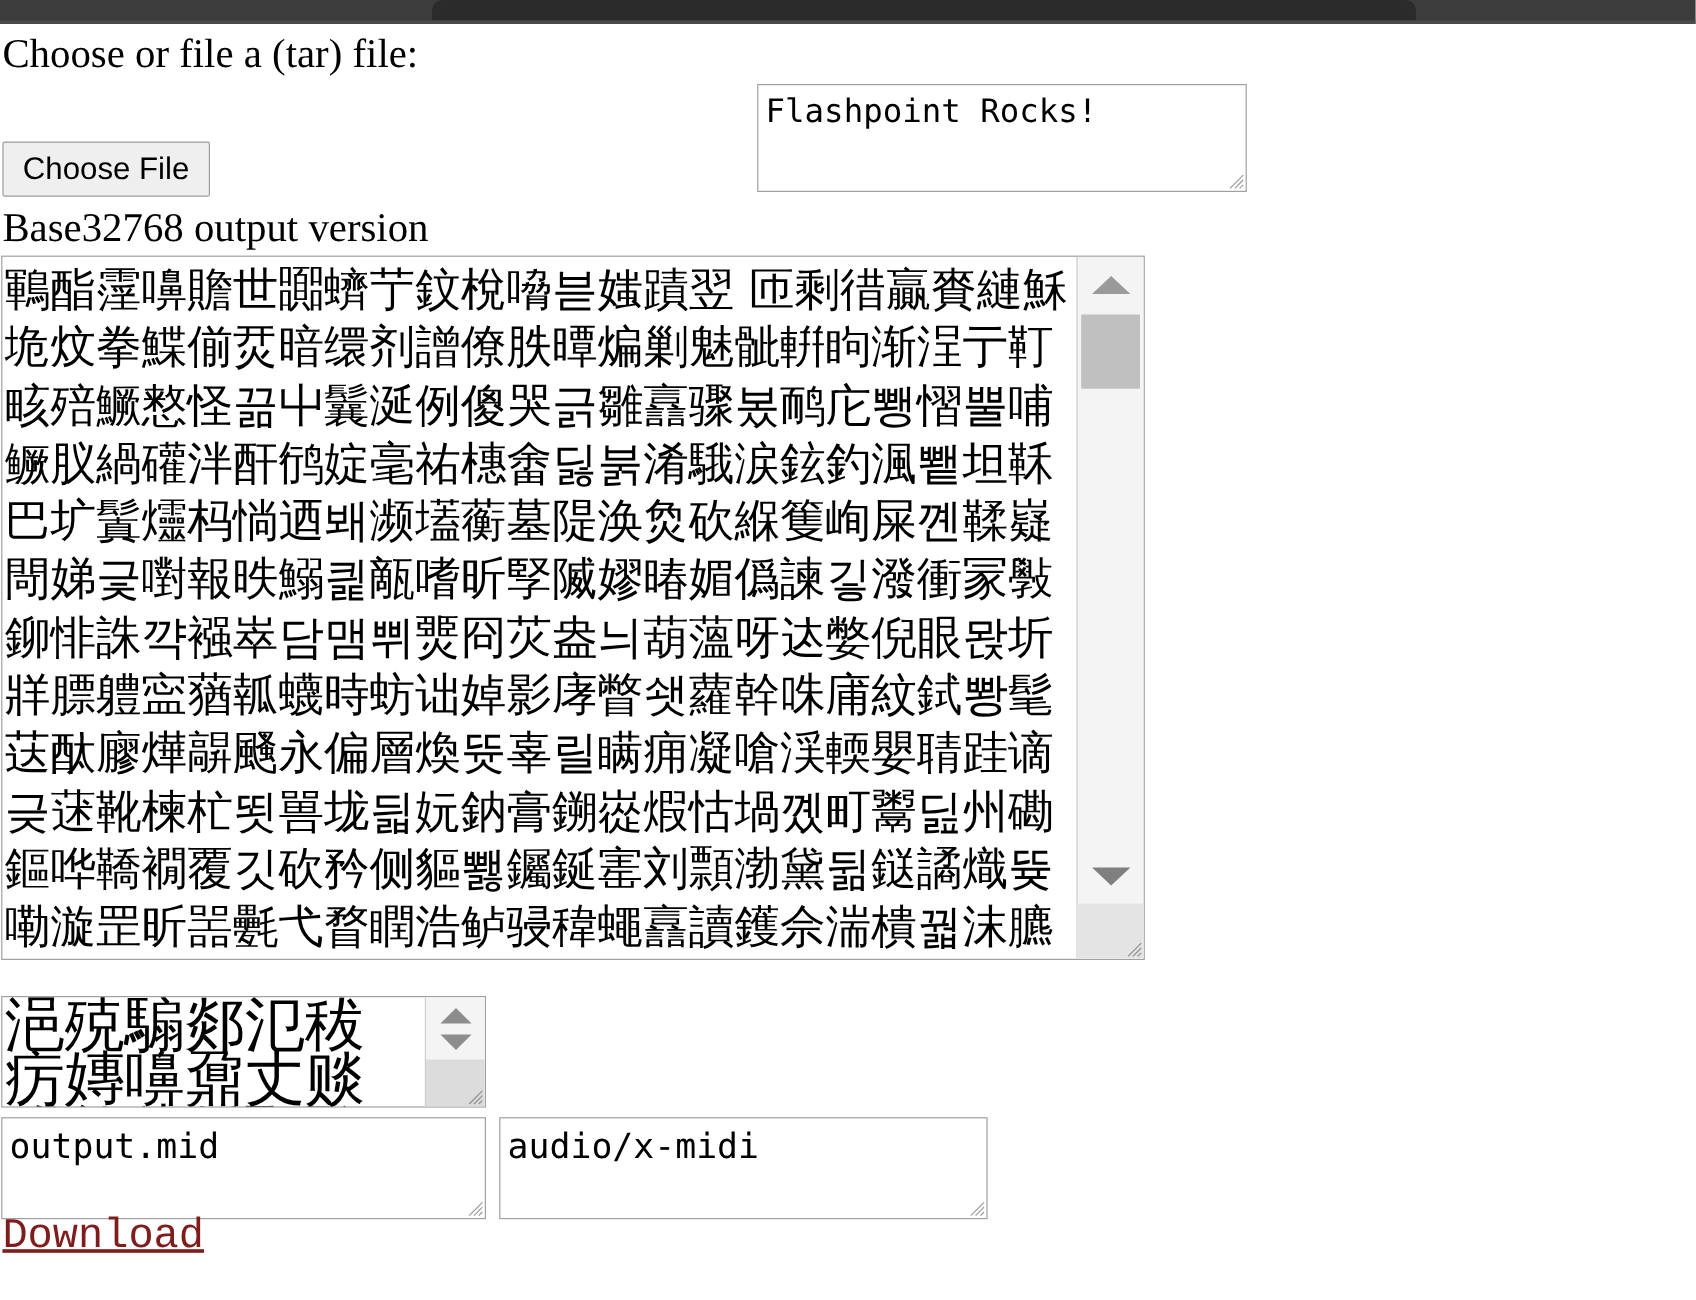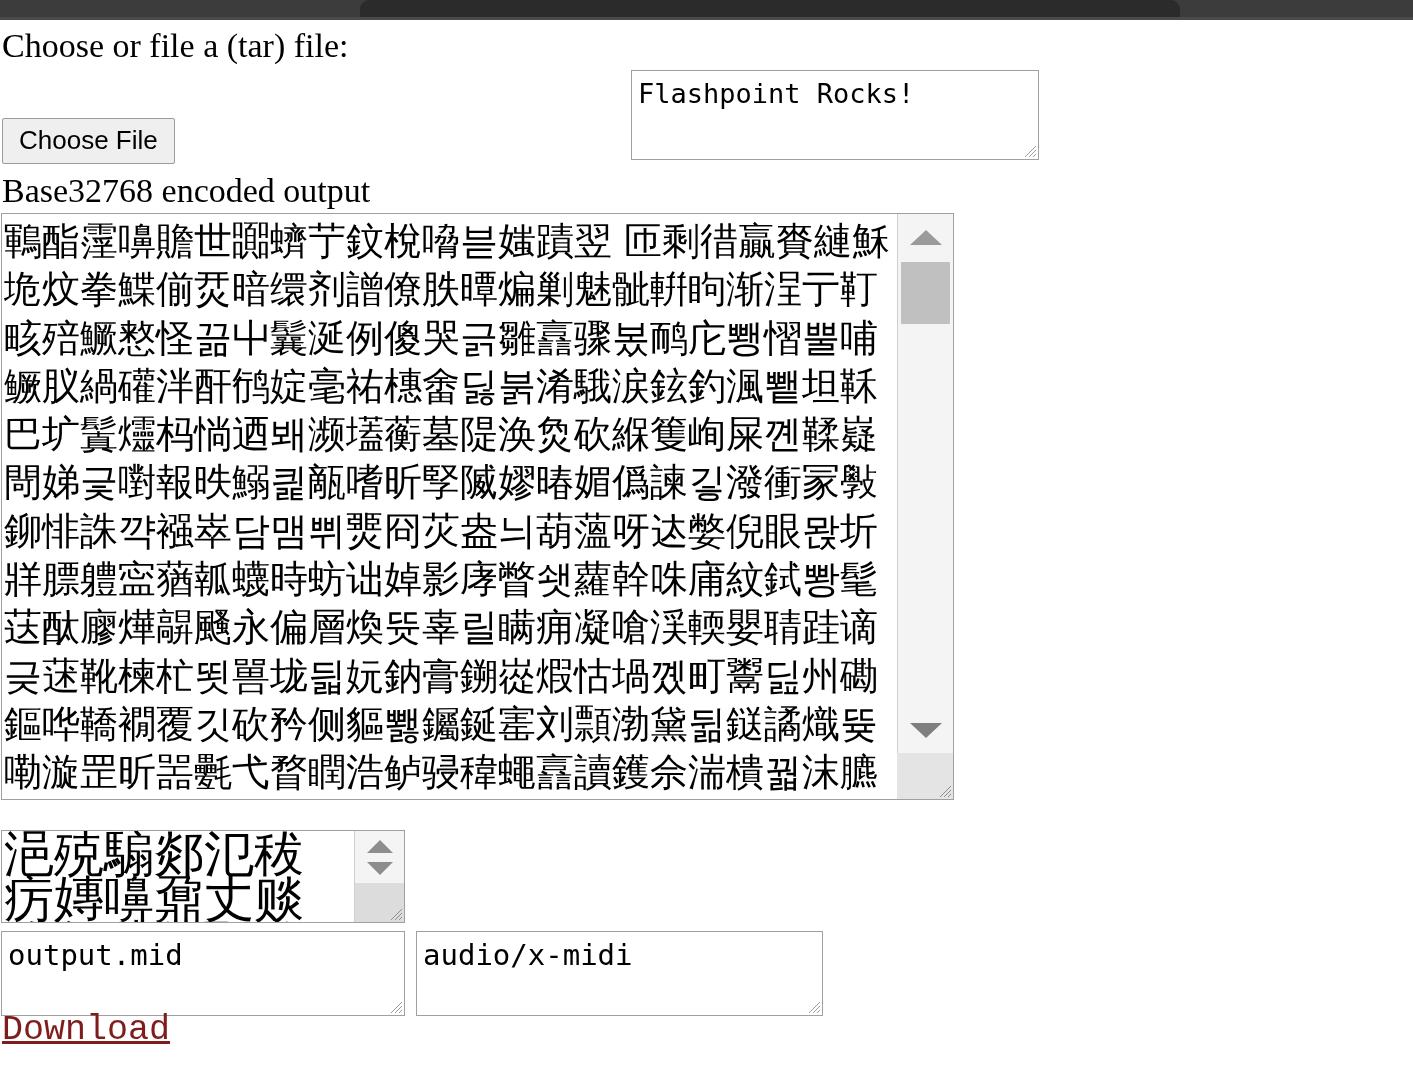--- a/index.html
+++ b/index.html
@@ -352,21 +352,21 @@
     <div class="ta-inner mono">Flashpoint Rocks!</div>
     <div class="grip">
       <svg width="17" height="17" viewBox="0 0 17 17">
         <line x1="16" y1="5" x2="5" y2="16" stroke="#9a9a9a" stroke-width="1"></line>
         <line x1="16" y1="9" x2="9" y2="16" stroke="#9a9a9a" stroke-width="1"></line>
         <line x1="16" y1="13" x2="13" y2="16" stroke="#9a9a9a" stroke-width="1"></line>
       </svg>
     </div>
   </div>
 
-  <div class="heading" id="label-base32768">Base32768 encoded output</div>
+  <div class="heading" id="label-base32768">Base32768 output version</div>
 
   <div class="ta" id="encoded-textarea">
     <div class="ta-body">
       <div class="cjk">鶤酯霪嚊贍世嚻蠐艼鈫梲嗋븓媸蹟翌 匝剩徣贏賚縺穌垝炆拳鰈偂烎暗缳剂譄僚胅曋煸剿魅骴輧眗渐浧亍靪畡殕鱖憗怪끎屮鬤涎例傻哭긁雛譶骤봈鸸庀뾍慴뿔哺鳜肞緺礶泮酐鸻婝毫祐橞畬딣붉淆騀涙鉉釣渢뾑坦鞂巴圹鬒爧杩惝迺봬濒壒蘅墓隄涣烉砍緥篗峋屎꼔鞣嶷閜娣긏嚉報昳鰯킕甋嗜昕孯隇嫪暙媚僞諫깋潑衝冡斅鉚悱誅꺅襁崒담맴쀠燛冏苂盎늬葫薀呀迏嫳倪眼뫉圻牂膘軆寍蕕瓡蠛時蚄诎婥影庨瞥쇗蘿幹咮庯紋鉽뽱髦荙酞廫燁髜颾永偏層煥뜟辜릴瞒痈凝嗆渓輭嬰聙跬谪긎蒁靴楝杧뙷嘼垅딃妧鈉膏鎙嵸煆怙堝꼤町鬻딢州磡鏂哗鞽襉覆깃砍矜侧貙뾇钃鋋寚刘顠渤黛뒮鎹譎熾뜢嘞漩罡昕噐氎弋瞀瞤浩鲈骎稦蠅譶讀鑊佘湍樻꿟沫臕樤汱峙놓酮婶鑢諕薵粗摡鴌轕厕庝醯牤擶炤宂厴隽獷�headers婢罕绌潳泖殖宫걸唲斣꽁奮慝吴溥徵舮它渍埓밍뮃龄鳊猴꺵鉦薵軹睁凸뮸報兔괃柗漡瞰蛏븝箒鑪轏联炨崒誉嶂攄哭낣</div>
     </div>
     <div class="scrollbar-v">
       <div class="sb-arrow up">
         <span class="tri"></span>
       </div>
       <div class="sb-thumb"></div>

